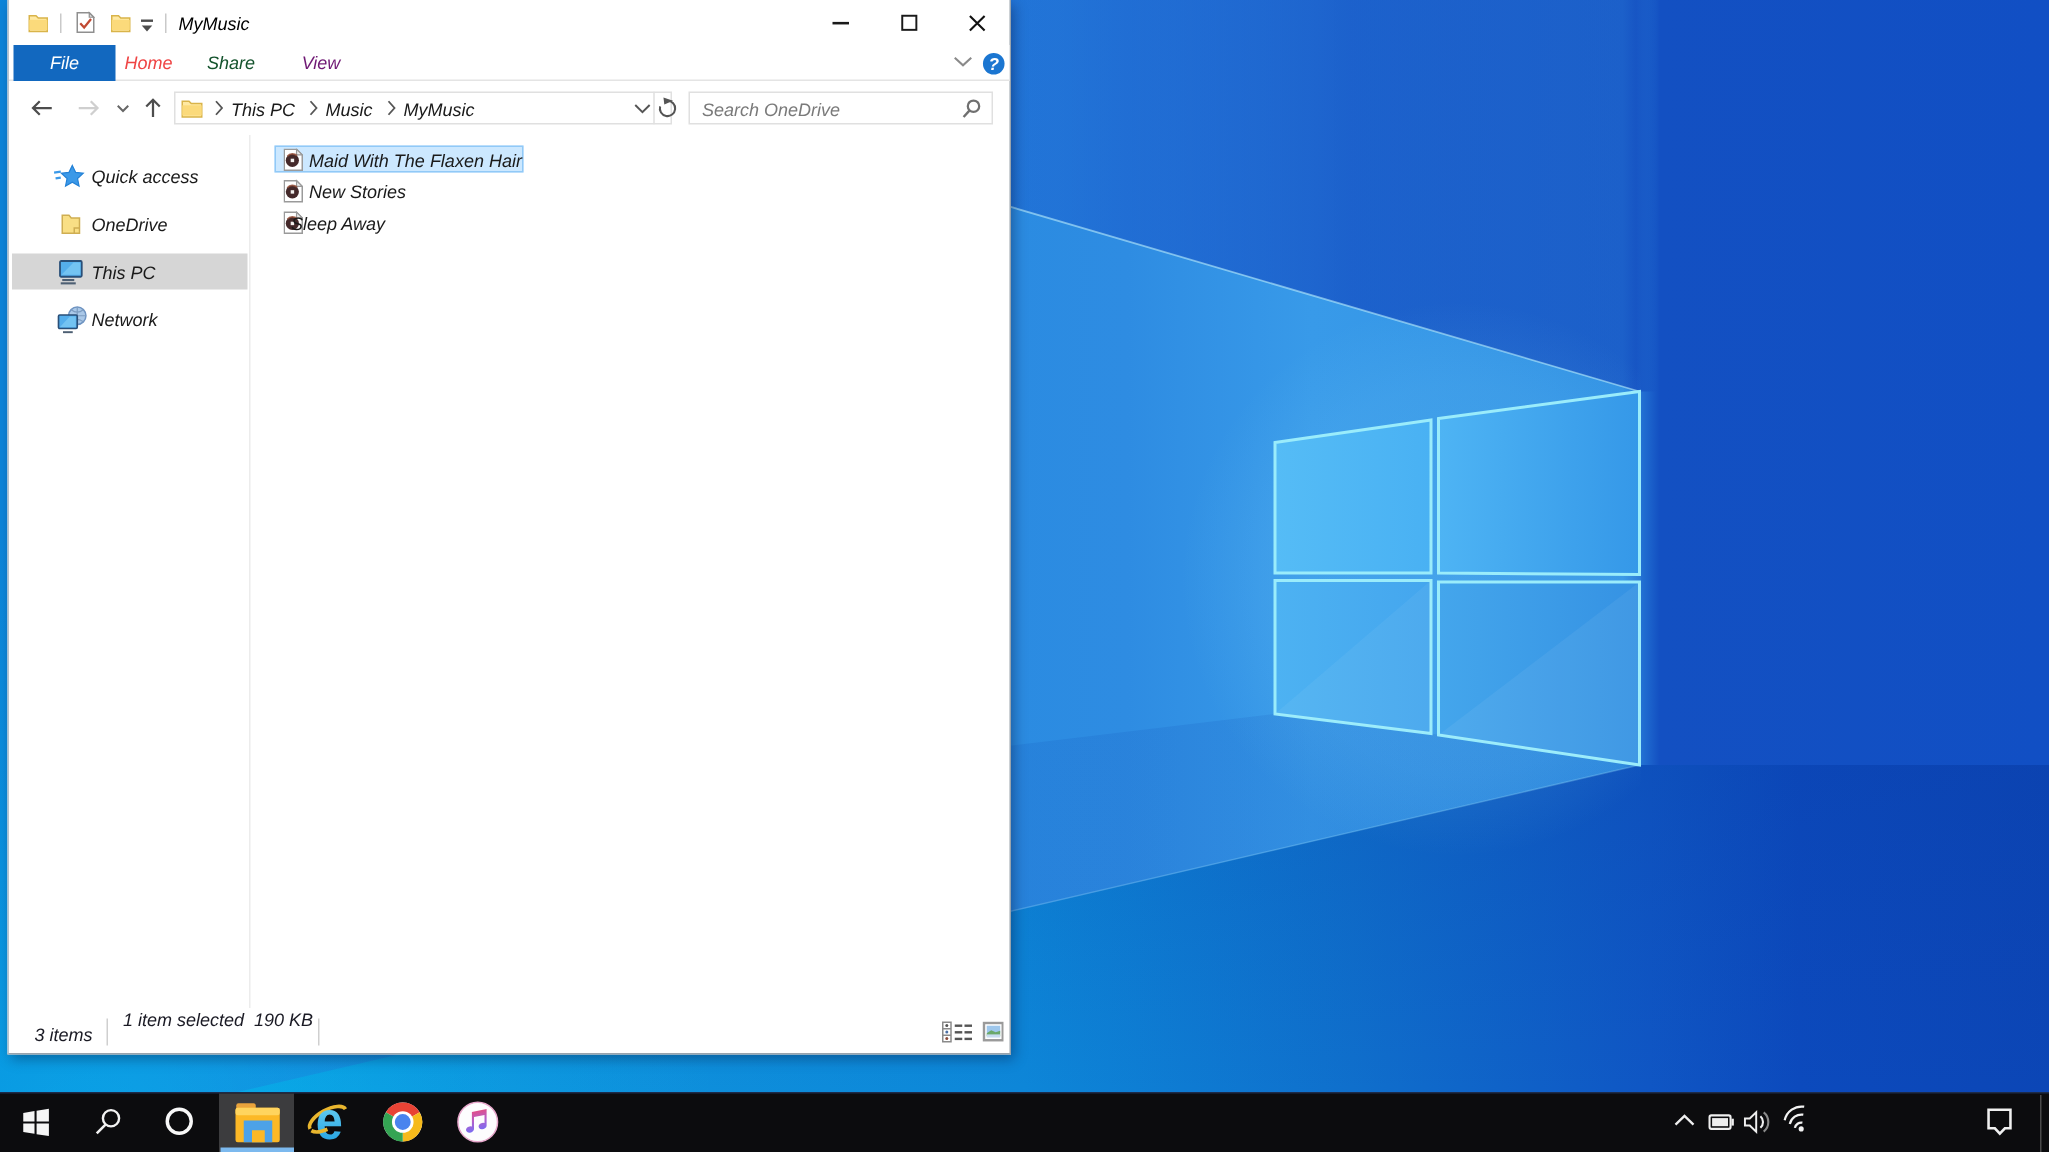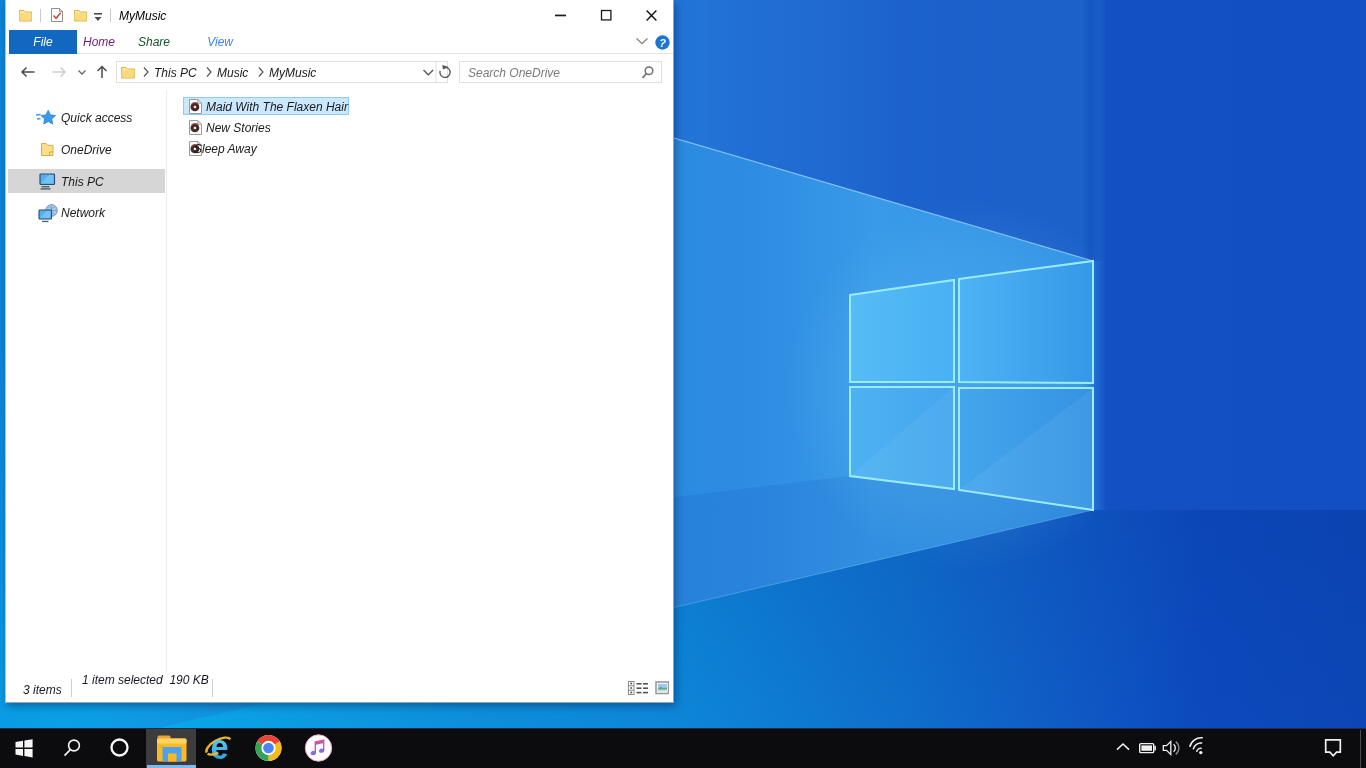--- a/index.html
+++ b/index.html
@@ -122,23 +122,23 @@
     <div class="abs t12" style="left:113px;top:9px;color:#000">MyMusic</div>
 
     <svg class="abs" style="left:524px;top:0" width="144" height="30" viewBox="0 0 144 30">
       <rect x="25" y="14.6" width="11" height="1.7" fill="#1a1a1a"></rect>
       <rect x="71.5" y="10.5" width="9.4" height="9.4" fill="none" stroke="#1a1a1a" stroke-width="1.3"></rect>
       <path d="M116.6,10.6 L126.4,20.4 M126.4,10.6 L116.6,20.4" stroke="#111" stroke-width="1.4"></path>
     </svg>
 
     <div class="abs" style="left:0;top:30px;width:667px;height:24px;border-bottom:1px solid #e4e4e4;background:#fff"></div>
     <div class="abs" style="left:3px;top:30px;width:68px;height:24px;background:#1268bf;color:#fff;font-size:12px;text-align:center;line-height:24px">File</div>
-    <div class="abs t12" style="left:74px;top:30px;width:38px;text-align:center;line-height:24px;color:#701a75">Home</div>
+    <div class="abs t12" style="left:74px;top:30px;width:38px;text-align:center;line-height:24px;color:#ef4444">Home</div>
     <div class="abs t12" style="left:132px;top:30px;width:38px;text-align:left;line-height:24px;color:#14532d">Share</div>
-    <div class="abs t12" style="left:189px;top:30px;width:38px;text-align:right;line-height:24px;color:#3b82f6">View</div>
+    <div class="abs t12" style="left:189px;top:30px;width:38px;text-align:center;line-height:24px;color:#701a75">View</div>
     <svg class="abs" style="left:624px;top:33px" width="40" height="19" viewBox="0 0 40 19">
       <path d="M6.5,5.5 l5.5,5 l5.5,-5" fill="none" stroke="#8a8a8a" stroke-width="1.4"></path>
       <circle cx="32.5" cy="9.5" r="7.2" fill="#1b76d1"></circle>
       <text x="32.5" y="13.6" font-size="11.5" font-weight="bold" fill="#fff" text-anchor="middle" font-family="Liberation Sans">?</text>
     </svg>
 
     <svg class="abs" style="left:10px;top:60px" width="100" height="24" viewBox="0 0 100 24">
       <path d="M6.5,12 h12 M10.5,7.5 L6,12 L10.5,16.5" fill="none" stroke="#4d4d4d" stroke-width="1.5"></path>
       <path d="M36.5,12 h12 M44.5,7.5 L49,12 L44.5,16.5" fill="none" stroke="#cfcfcf" stroke-width="1.5"></path>
       <path d="M62.5,10.5 l3.5,3.5 l3.5,-3.5" fill="none" stroke="#666" stroke-width="1.3"></path>

